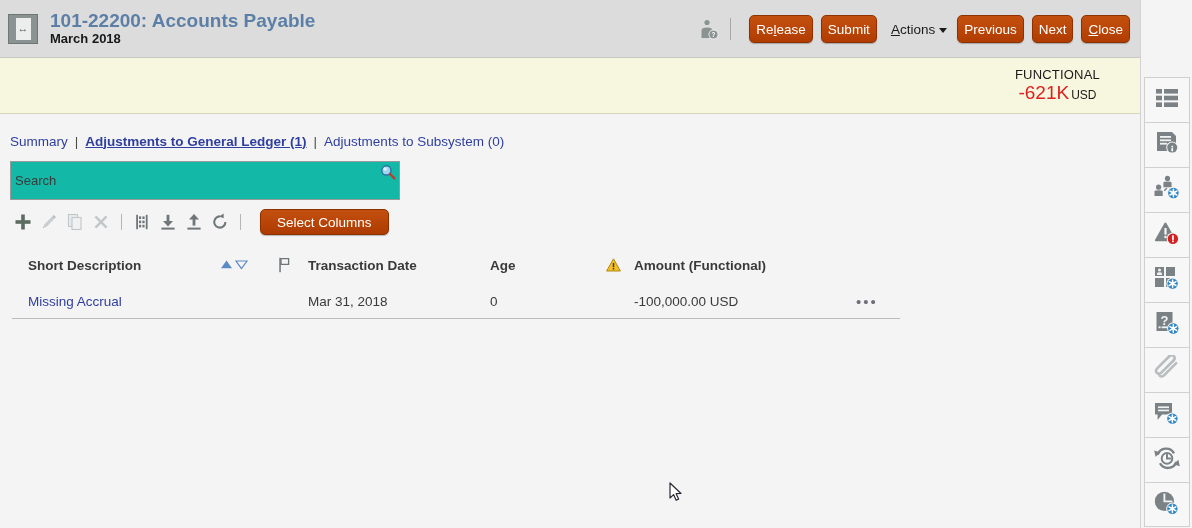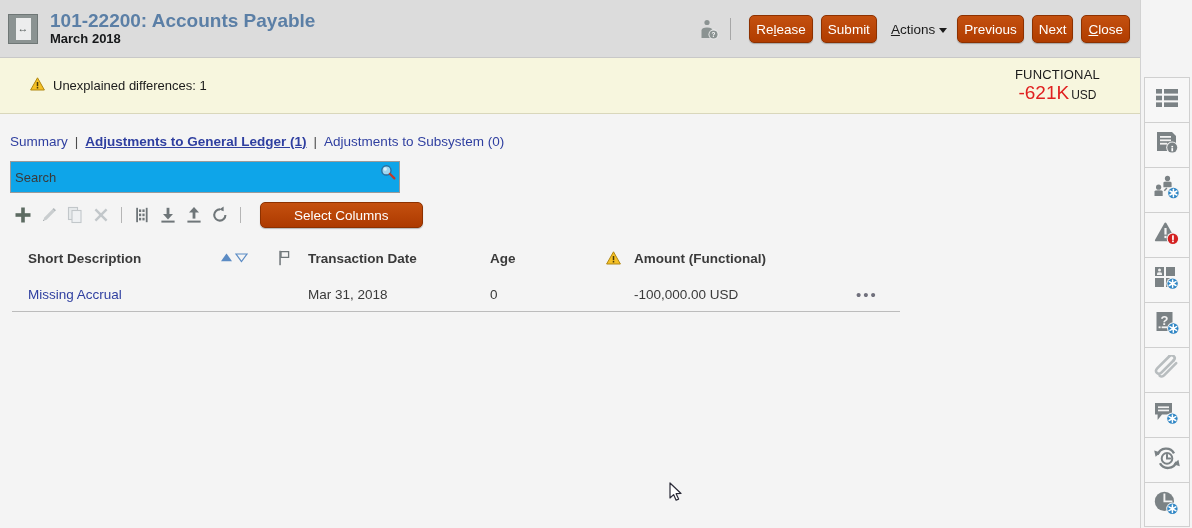--- a/index.html
+++ b/index.html
@@ -91,22 +91,22 @@
     display: flex; align-items: center; padding: 0 0 0 10px;
     height: 30px; margin-top: 12px; font-size: 13.5px;
   }
   .tab { color: #2f3fa0; cursor: pointer; white-space: nowrap; }
   .tab.active { font-weight: bold; text-decoration: underline; }
   .tab-sep { color: #4c4c4c; margin: 0 7px; }
 
   
   .searchrow { padding-left: 10px; margin-top: 5px; }
   .search-wrap {
-    position: relative; width: 390px; height: 32px;
-    background: #0ea5e9; border: 1px solid #9a9a9a;
+    position: relative; width: 390px; height: 39px;
+    background: #14b8a6; border: 1px solid #9a9a9a;
   }
   .search-input {
     width: 100%; height: 100%; border: 0; outline: 0; background: transparent;
     padding: 0 24px 0 4px; font-size: 13px; color: #1b1b1b;
     font-family: "Liberation Sans", sans-serif;
   }
   .search-input::placeholder { color: #3a3a3a; opacity: 1; }
   .search-icon { position: absolute; right: 3px; top: 2px; width: 16px; height: 16px; }
 
   
@@ -114,21 +114,21 @@
     display: flex; align-items: center; height: 30px;
     padding-left: 10px; margin-top: 7px; gap: 0;
   }
   .tb-icon {
     width: 26px; height: 24px; display: flex; align-items: center;
     justify-content: center; cursor: pointer;
   }
   .tb-icon.disabled { cursor: default; }
   .tb-sep { width: 1px; height: 16px; background: #b5b5b5; margin: 0 7px; }
   .btn-select-cols {
-    margin-left: 12px; height: 26px; padding: 0 33px;
+    margin-left: 12px; height: 26px; padding: 0 16px;
     background: linear-gradient(to bottom, #c4500f 0%, #ad3a00 100%);
     border: 1px solid #8d3100; border-radius: 5px; color: #fff;
     font-size: 13.5px; display: inline-flex; align-items: center;
     box-shadow: 0 1px 1px rgba(0,0,0,.25); cursor: pointer;
   }
 
   
   .table { margin-top: 10px; width: 900px; margin-left: 0; }
   .trow { display: flex; align-items: center; height: 36px; }
   .thead { font-size: 13.5px; font-weight: bold; color: #3a3a3a; }
@@ -214,30 +214,20 @@
         <button class="btn">Previous</button>
         <button class="btn">Next</button>
 
         <button class="btn">
           <span><u>C</u>lose</span>
         </button>
       </div>
     </div>
 
     <div class="warnbar">
-      <div class="warn-left">
-        <span>
-          <svg width="15" height="14" viewBox="0 0 15 14">
-            <path d="M7.5 0.8 L14.4 13 L0.6 13 Z" fill="#f5c026" stroke="#b08712" stroke-width="1"></path>
-            <rect x="6.75" y="5" width="1.5" height="4.2" fill="#4a3a06"></rect>
-            <rect x="6.75" y="10" width="1.5" height="1.5" fill="#4a3a06"></rect>
-          </svg>
-        </span>
-        <span class="warn-text">Unexplained differences: 1</span>
-      </div>
 
       <div class="functional">
         <span class="functional-label">FUNCTIONAL</span>
         <span class="functional-val">
           <span class="functional-amt">-621K</span><span class="functional-cur">USD</span>
         </span>
       </div>
     </div>
 
     <div class="tabs">

